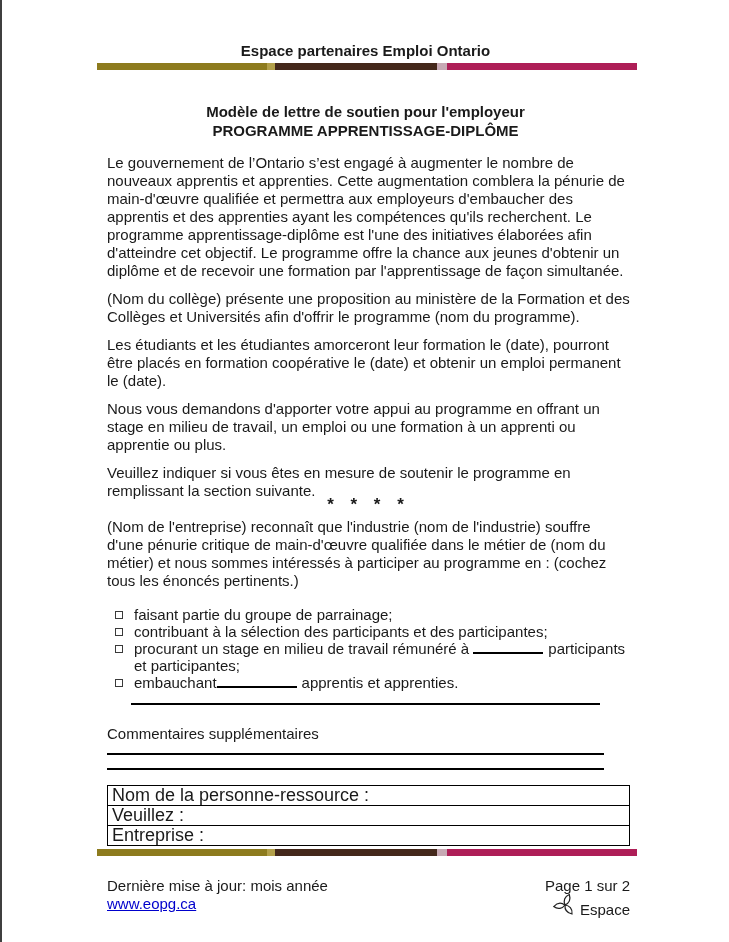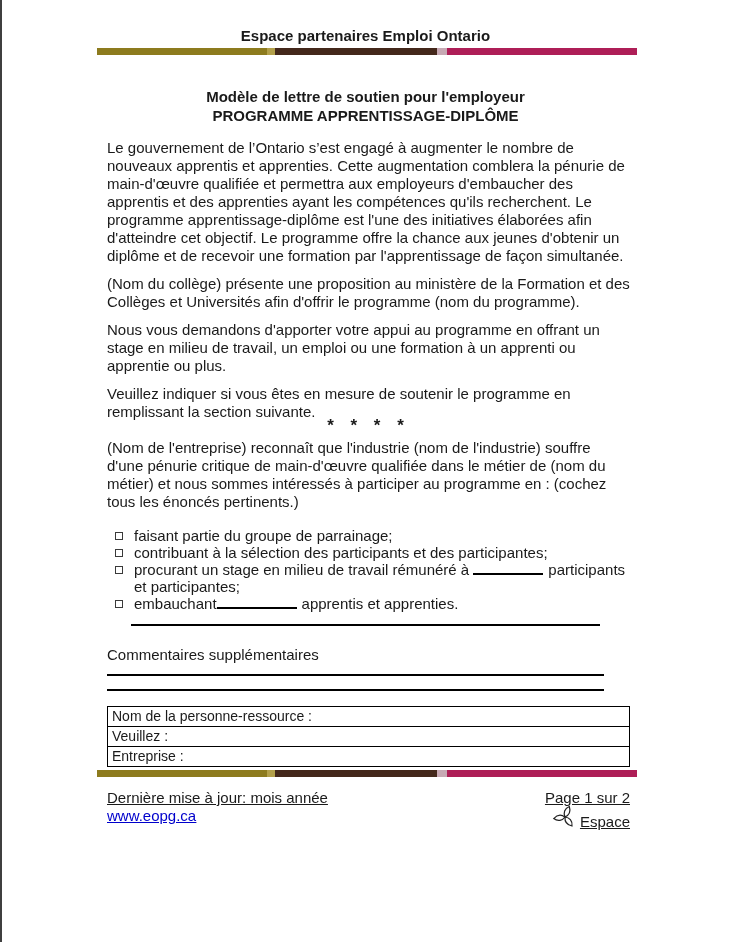--- a/index.html
+++ b/index.html
@@ -7,21 +7,21 @@
     width:729px;height:942px;
     background:#ffffff;
     border-left:2px solid #3f3f3f;
     box-sizing:border-box;
     overflow:hidden;
     font-family:"Liberation Sans", sans-serif;
     color:#1a1a1a;
     -webkit-font-smoothing:antialiased;
   }
   .site-title{
-    padding-top:27px;
+    padding-top:42px;
     text-align:center;
     font-size:15px;
     font-weight:bold;
   }
   .bar{
     width:540px;height:7px;
     margin:4px 0 0 95px;
     display:flex;
   }
   .bar .seg{height:7px;}
@@ -84,32 +84,31 @@
   .comment-rule.second{margin-top:13px;}
 
   .sig-table{
     margin-top:15px;
     width:521px;
     border:1px solid #000;
   }
   .sig-row{
     height:19px;line-height:19px;
     padding-left:4px;
-    font-size:14px;
+    font-size:18px;
     border-bottom:1px solid #000;
   }
   .sig-row:last-child{border-bottom:none;}
 
   .bar-bottom{margin-top:3px;}
 
   .footer{
-    margin:12px 0 0 105px;
+    margin:21px 0 0 105px;
     width:523px;
     font-size:15px;
-    text-decoration:underline;
   }
   .footer-row1{
     display:flex;justify-content:space-between;
     line-height:18px;
   }
   .footer-row2{
     display:flex;justify-content:space-between;
     align-items:flex-start;
     line-height:18px;
   }
@@ -139,20 +138,21 @@
 </div>
 
 <div class="doc-title">
   <div>Modèle de lettre de soutien pour l'employeur</div>
   <div>PROGRAMME APPRENTISSAGE-DIPLÔME</div>
 </div>
 
 <div class="content">
   <p>Le gouvernement de l’Ontario s’est engagé à augmenter le nombre de nouveaux apprentis et apprenties. Cette augmentation comblera la pénurie de main-d'œuvre qualifiée et permettra aux employeurs d'embaucher des apprentis et des apprenties ayant les compétences qu'ils recherchent.  Le programme apprentissage-diplôme est l'une des initiatives élaborées afin d'atteindre cet objectif.  Le programme offre la chance aux jeunes d'obtenir un diplôme et de recevoir une formation par l'apprentissage de façon simultanée.</p>
   <p>(Nom du collège) présente une proposition au ministère de la Formation et des Collèges et Universités afin d'offrir le programme (nom du programme).</p>
+  <p>Les étudiants et les étudiantes amorceront leur formation le (date), pourront être placés en formation coopérative le (date) et obtenir un emploi permanent le (date).</p>
   <p>Nous vous demandons d'apporter votre appui au programme en offrant un stage en milieu de travail, un emploi ou une formation à un apprenti ou apprentie ou plus.</p>
   <p style="margin-bottom:2px;">Veuillez indiquer si vous êtes en mesure de soutenir le programme en remplissant la section suivante.</p>
   <div class="stars">* * * *</div>
   <p style="margin-bottom:0;">(Nom de l'entreprise) reconnaît que l'industrie (nom de l'industrie) souffre d'une pénurie critique de main-d'œuvre qualifiée dans le métier de (nom du métier) et nous sommes intéressés à participer au programme en : (cochez tous les énoncés pertinents.)</p>
 
   <div class="checklist">
     <div class="check-item">
       <span class="check-box"></span>
       <span class="check-label">faisant partie du groupe de parrainage;</span>
     </div>

